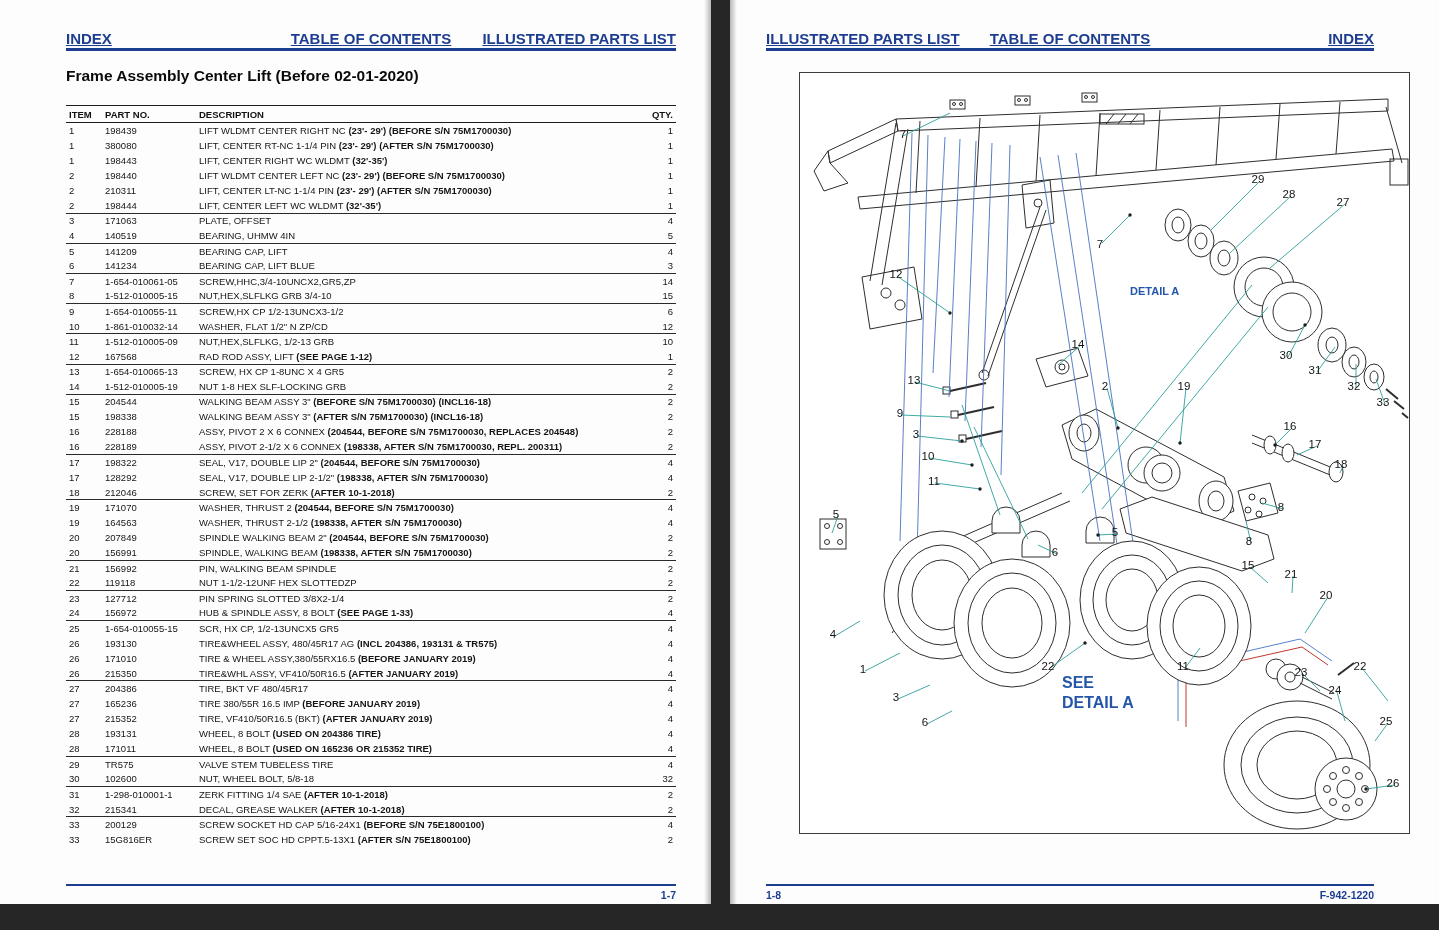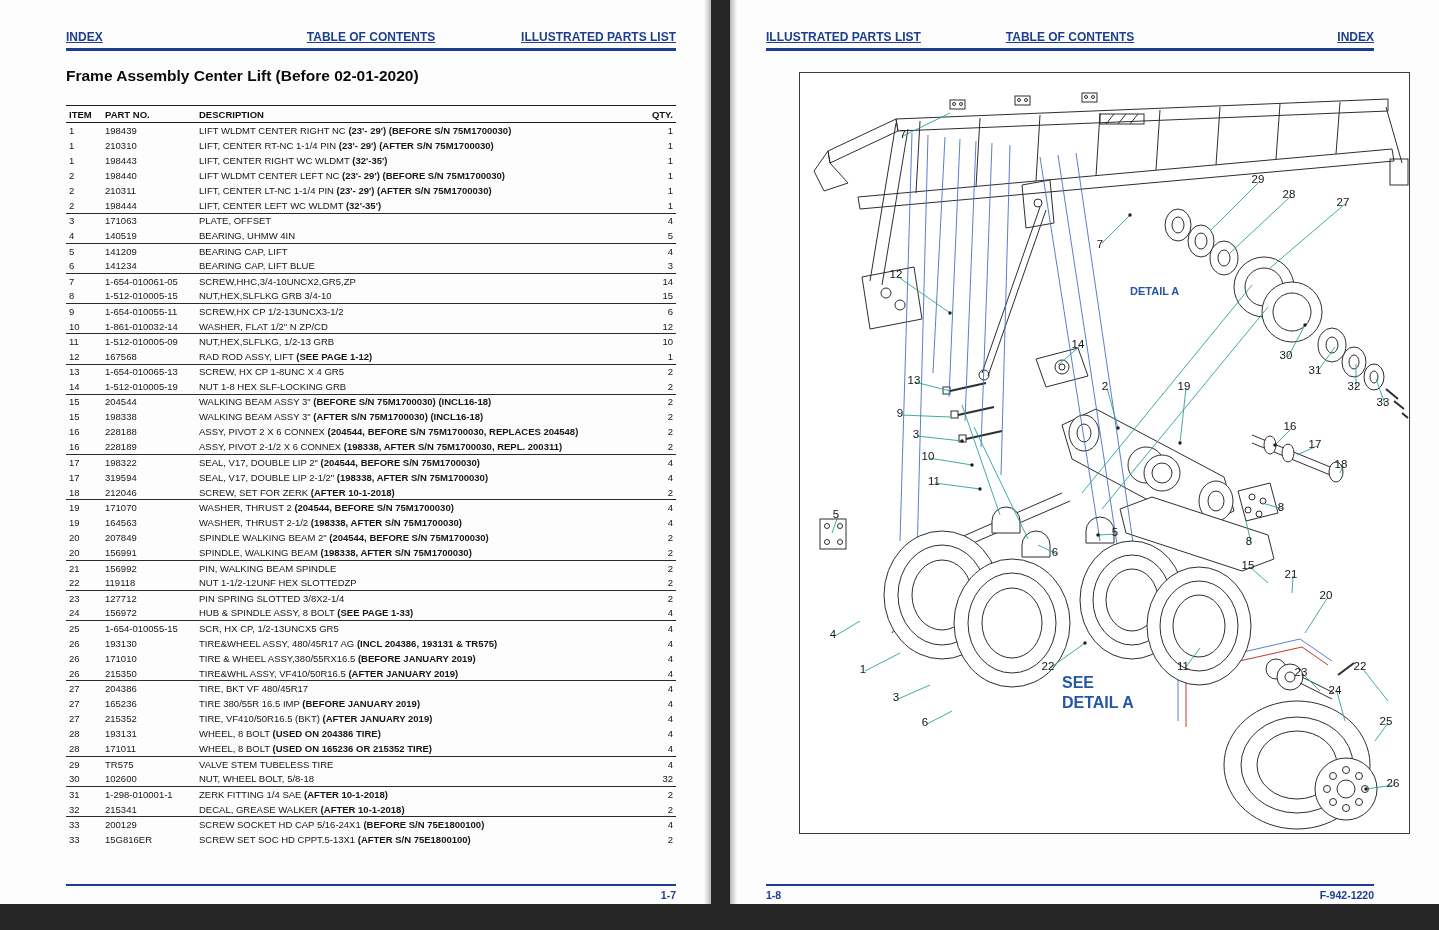--- a/index.html
+++ b/index.html
@@ -12,21 +12,21 @@
   .page-right { left:730px; width:709px; }
   .page-left::after  { content:''; position:absolute; right:0; top:0; bottom:0; width:7px;
                        background:linear-gradient(to left, rgba(0,0,0,.28), rgba(0,0,0,0)); }
   .page-right::before{ content:''; position:absolute; left:0; top:0; bottom:0; width:7px;
                        background:linear-gradient(to right, rgba(0,0,0,.28), rgba(0,0,0,0)); }
 
   .col-l { position:absolute; left:66px; width:610px; top:0; bottom:0; }
   .col-r { position:absolute; left:36px; width:608px; top:0; bottom:0; }
 
   .pg-header { position:absolute; top:30px; left:0; right:0; height:16px;
-               font-size:12px; font-weight:bold; color:var(--link-navy,#1d3d91); }
+               font-size:15px; font-weight:bold; color:var(--link-navy,#1d3d91); }
   .hdr-link { text-decoration:underline; cursor:pointer; white-space:nowrap; }
   .hdr-left   { position:absolute; left:0; top:0; }
   .hdr-center { position:absolute; left:50%; transform:translateX(-50%); top:0; }
   .hdr-right  { position:absolute; right:0; top:0; }
   .hdr-rule { position:absolute; top:48px; left:0; right:0; height:2.5px;
               background:var(--link-navy,#1d3d91); }
 
   .page-title { position:absolute; top:67px; left:0; font-size:15.5px; font-weight:bold; color:#0a0a0a; }
 
   .parts-table { position:absolute; top:97px; left:0; width:610px;
@@ -101,21 +101,21 @@
         </thead>
         <tbody>
             <tr>
               <td class="c-item">1</td>
               <td class="c-part">198439</td>
               <td class="c-desc"><span>LIFT WLDMT CENTER RIGHT NC </span><span class="b">(23'- 29') (BEFORE S/N 75M1700030)</span></td>
               <td class="c-qty">1</td>
             </tr>
             <tr>
               <td class="c-item">1</td>
-              <td class="c-part">210310</td>
+              <td class="c-part">380080</td>
               <td class="c-desc"><span>LIFT, CENTER RT-NC 1-1/4 PIN </span><span class="b">(23'- 29') (AFTER S/N 75M1700030)</span></td>
               <td class="c-qty">1</td>
             </tr>
             <tr>
               <td class="c-item">1</td>
               <td class="c-part">198443</td>
               <td class="c-desc"><span>LIFT, CENTER RIGHT WC WLDMT </span><span class="b">(32'-35')</span></td>
               <td class="c-qty">1</td>
             </tr>
             <tr>
@@ -233,21 +233,21 @@
               <td class="c-qty">2</td>
             </tr>
             <tr class="sep">
               <td class="c-item">17</td>
               <td class="c-part">198322</td>
               <td class="c-desc"><span>SEAL, V17, DOUBLE LIP 2" </span><span class="b">(204544, BEFORE S/N 75M1700030)</span></td>
               <td class="c-qty">4</td>
             </tr>
             <tr>
               <td class="c-item">17</td>
-              <td class="c-part">319594</td>
+              <td class="c-part">128292</td>
               <td class="c-desc"><span>SEAL, V17, DOUBLE LIP 2-1/2" </span><span class="b">(198338, AFTER S/N 75M1700030)</span></td>
               <td class="c-qty">4</td>
             </tr>
             <tr>
               <td class="c-item">18</td>
               <td class="c-part">212046</td>
               <td class="c-desc"><span>SCREW, SET FOR ZERK </span><span class="b">(AFTER 10-1-2018)</span></td>
               <td class="c-qty">2</td>
             </tr>
             <tr class="sep">

